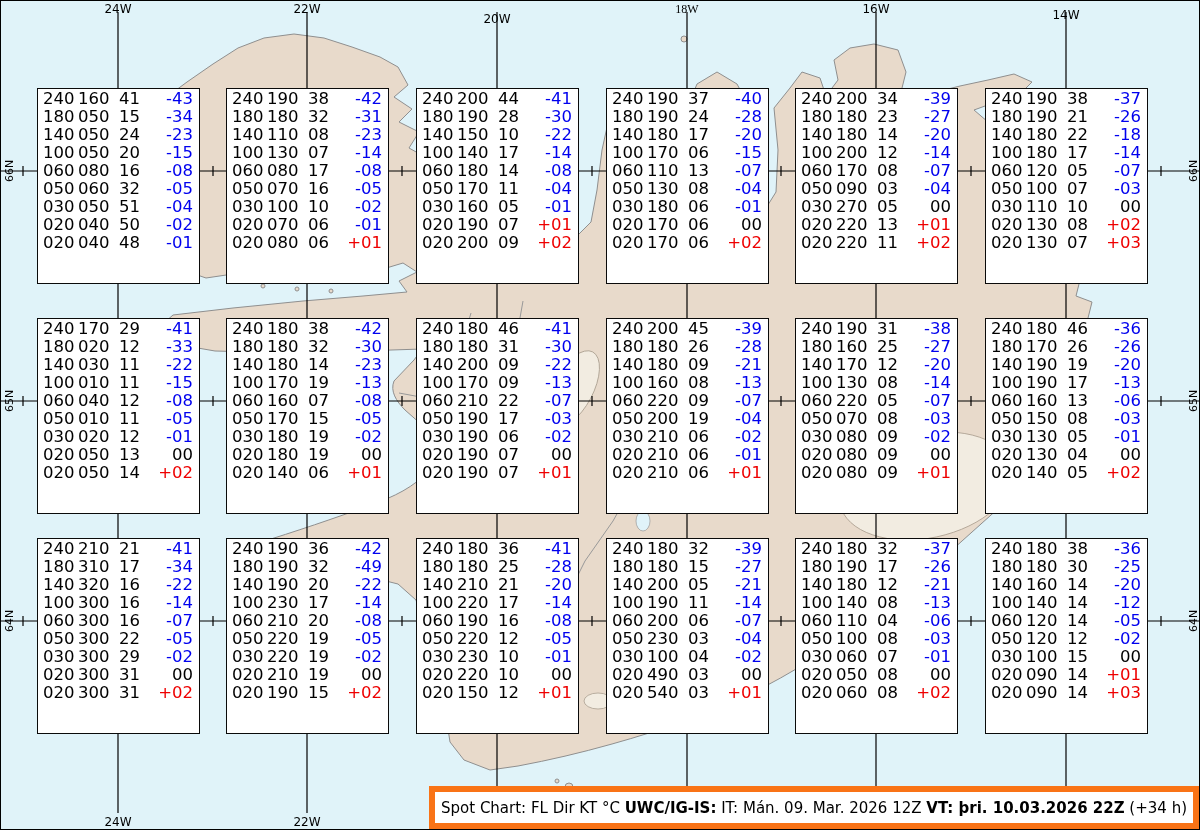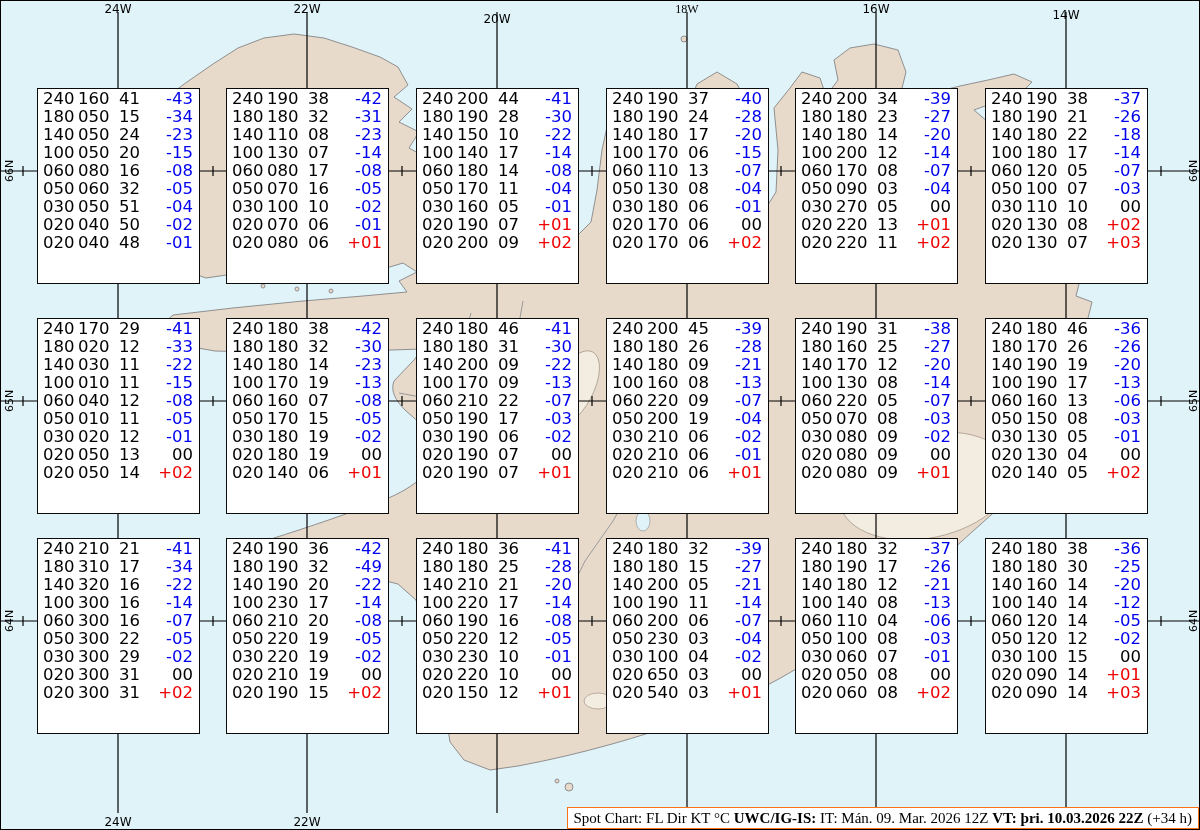--- a/index.html
+++ b/index.html
@@ -21,24 +21,24 @@
   .srow{display:flex;height:18px;line-height:18px;font-size:16.5px;color:#000;white-space:pre;}
   .c-fl{width:35px;}
   .c-dir{width:33px;}
   .c-spd{width:22px;margin-left:8px;}
   .c-tmp{margin-left:auto;text-align:right;}
   .neg{color:var(--negative_temp,#0000ee);}
   .pos{color:var(--positive_temp,#ee0000);}
   .lon-label{position:absolute;transform:translateX(-50%);font-size:12px;color:#000;white-space:nowrap;}
   .lat-label{position:absolute;transform:translate(-50%,-50%) rotate(-90deg);font-size:11px;color:#000;white-space:nowrap;}
   #caption{
-    position:absolute;right:0;bottom:0;height:22px;box-sizing:border-box;
-    background:#fff;border:1px solid #f97316;
+    position:absolute;right:0;bottom:0;height:43px;box-sizing:border-box;
+    background:#fff;border:6px solid #f97316;
     display:flex;align-items:center;padding:0 6px 0 6px;
-    font-size:15px;color:#000;white-space:pre;font-family:Liberation Serif, serif;
+    font-size:15px;color:#000;white-space:pre;
   }
 </style>
 </head>
 <body>
 
 <div id="stage">
 
   <svg id="basemap" width="1200" height="830" viewBox="0 0 1200 830">
 
     <path class="coast" d="M 233,549
@@ -303,21 +303,21 @@
         <div class="srow"><span class="c-fl">020</span><span class="c-dir">150</span><span class="c-spd">12</span><span class="c-tmp pos">+01</span></div>
       </div>
       <div class="station" style="left: 605px; top: 537px;">
         <div class="srow"><span class="c-fl">240</span><span class="c-dir">180</span><span class="c-spd">32</span><span class="c-tmp neg">-39</span></div>
         <div class="srow"><span class="c-fl">180</span><span class="c-dir">180</span><span class="c-spd">15</span><span class="c-tmp neg">-27</span></div>
         <div class="srow"><span class="c-fl">140</span><span class="c-dir">200</span><span class="c-spd">05</span><span class="c-tmp neg">-21</span></div>
         <div class="srow"><span class="c-fl">100</span><span class="c-dir">190</span><span class="c-spd">11</span><span class="c-tmp neg">-14</span></div>
         <div class="srow"><span class="c-fl">060</span><span class="c-dir">200</span><span class="c-spd">06</span><span class="c-tmp neg">-07</span></div>
         <div class="srow"><span class="c-fl">050</span><span class="c-dir">230</span><span class="c-spd">03</span><span class="c-tmp neg">-04</span></div>
         <div class="srow"><span class="c-fl">030</span><span class="c-dir">100</span><span class="c-spd">04</span><span class="c-tmp neg">-02</span></div>
-        <div class="srow"><span class="c-fl">020</span><span class="c-dir">650</span><span class="c-spd">03</span><span class="c-tmp">00</span></div>
+        <div class="srow"><span class="c-fl">020</span><span class="c-dir">490</span><span class="c-spd">03</span><span class="c-tmp">00</span></div>
         <div class="srow"><span class="c-fl">020</span><span class="c-dir">540</span><span class="c-spd">03</span><span class="c-tmp pos">+01</span></div>
       </div>
       <div class="station" style="left: 794px; top: 537px;">
         <div class="srow"><span class="c-fl">240</span><span class="c-dir">180</span><span class="c-spd">32</span><span class="c-tmp neg">-37</span></div>
         <div class="srow"><span class="c-fl">180</span><span class="c-dir">190</span><span class="c-spd">17</span><span class="c-tmp neg">-26</span></div>
         <div class="srow"><span class="c-fl">140</span><span class="c-dir">180</span><span class="c-spd">12</span><span class="c-tmp neg">-21</span></div>
         <div class="srow"><span class="c-fl">100</span><span class="c-dir">140</span><span class="c-spd">08</span><span class="c-tmp neg">-13</span></div>
         <div class="srow"><span class="c-fl">060</span><span class="c-dir">110</span><span class="c-spd">04</span><span class="c-tmp neg">-06</span></div>
         <div class="srow"><span class="c-fl">050</span><span class="c-dir">100</span><span class="c-spd">08</span><span class="c-tmp neg">-03</span></div>
         <div class="srow"><span class="c-fl">030</span><span class="c-dir">060</span><span class="c-spd">07</span><span class="c-tmp neg">-01</span></div>

